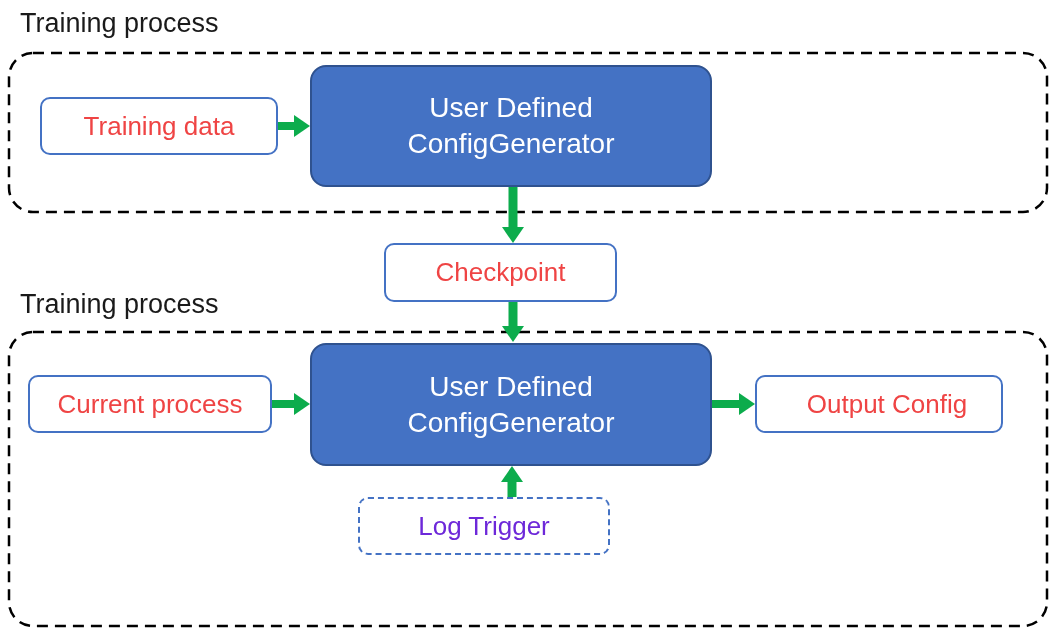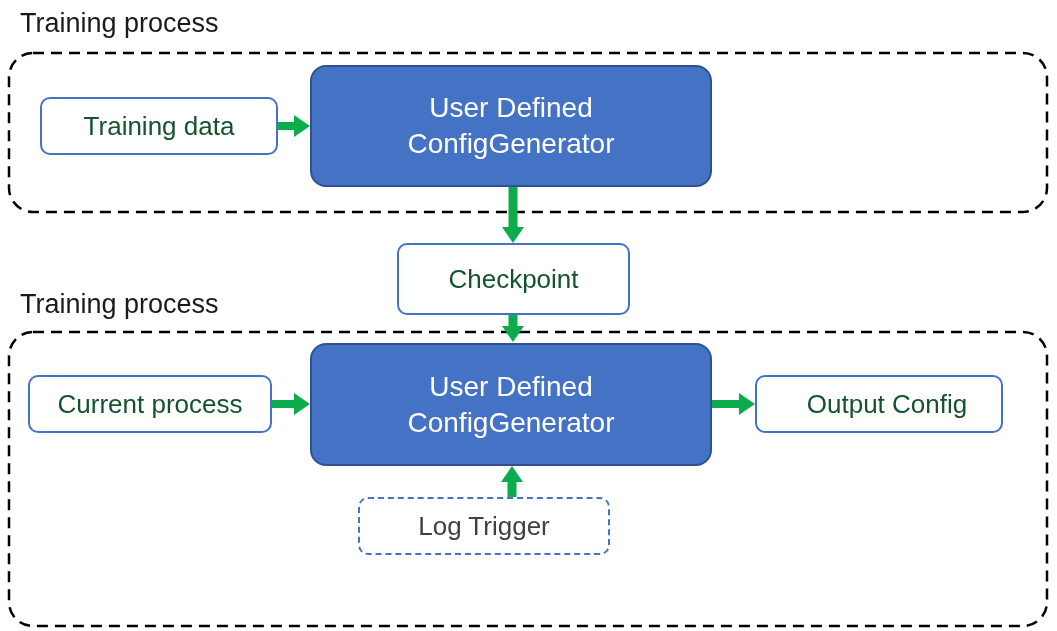--- a/index.html
+++ b/index.html
@@ -36,26 +36,26 @@
     align-items: center;
     justify-content: center;
     text-align: center;
     box-sizing: border-box;
     font-size: 26px;
     background: #ffffff;
   }
   .light-box {
     border: 2px solid #4472C4;
     border-radius: 10px;
-    color: #14532d;
+    color: #ef4444;
   }
   .dashed-box {
     border: 2px dashed #4472C4;
     border-radius: 10px;
-    color: #404040;
+    color: #6d28d9;
   }
   .generator-box {
     background: #4472C4;
     border: 2.5px solid #2F528F;
     border-radius: 16px;
     color: #ffffff;
     font-size: 28px;
     line-height: 36px;
     flex-direction: column;
   }
@@ -103,21 +103,21 @@
 
   <div class="box light-box" style="left:40px; top:97px; width:238px; height:58px;">
     <span>Training data</span>
   </div>
 
   <div class="box generator-box" style="left:310px; top:65px; width:402px; height:122px;">
     <span class="line">User Defined</span>
     <span class="line">ConfigGenerator</span>
   </div>
 
-  <div class="box light-box" style="left:397px; top:243px; width:233px; height:72px;">
+  <div class="box light-box" style="left:384px; top:243px; width:233px; height:59px;">
     <span>Checkpoint</span>
   </div>
 
   <div class="box light-box" style="left:28px; top:375px; width:244px; height:58px;">
     <span>Current process</span>
   </div>
 
   <div class="box generator-box" style="left:310px; top:343px; width:402px; height:123px;">
     <span class="line">User Defined</span>
     <span class="line">ConfigGenerator</span>

